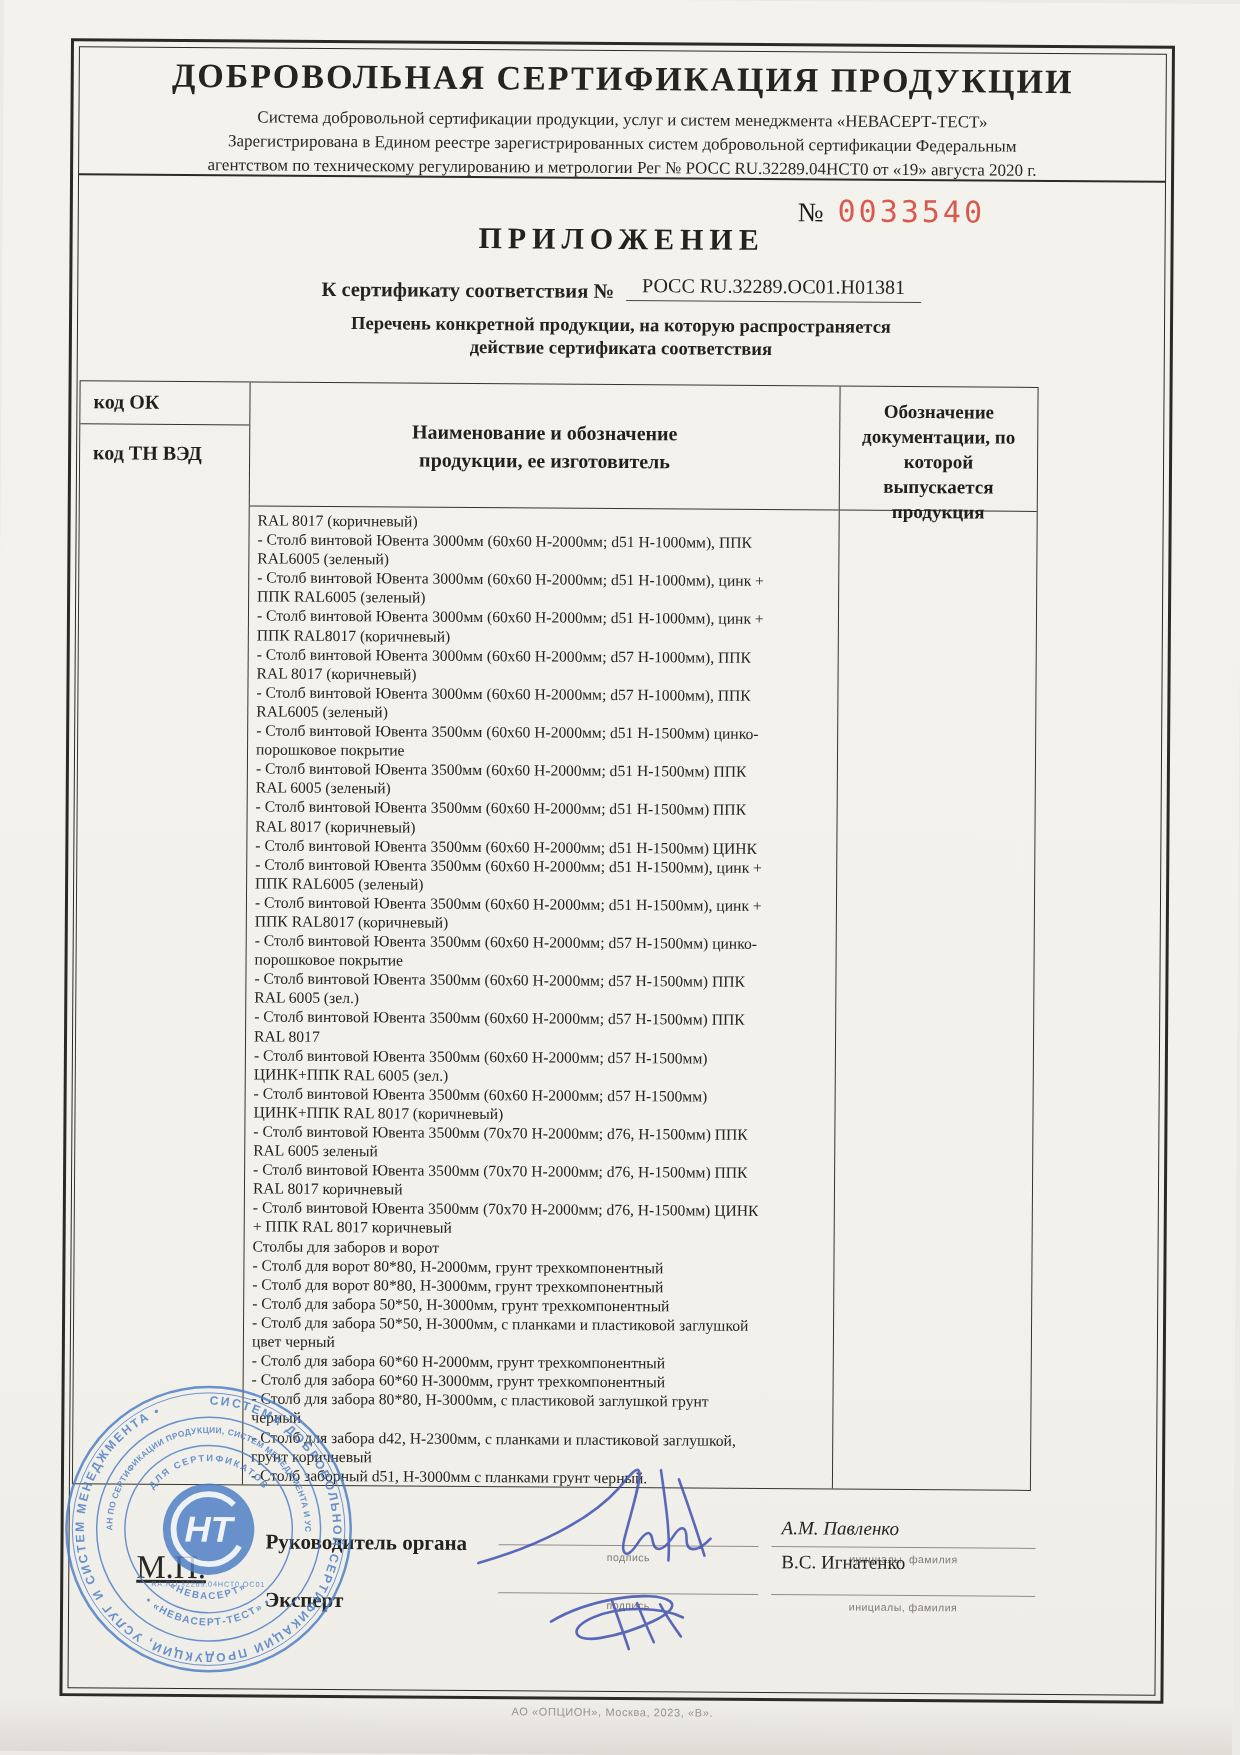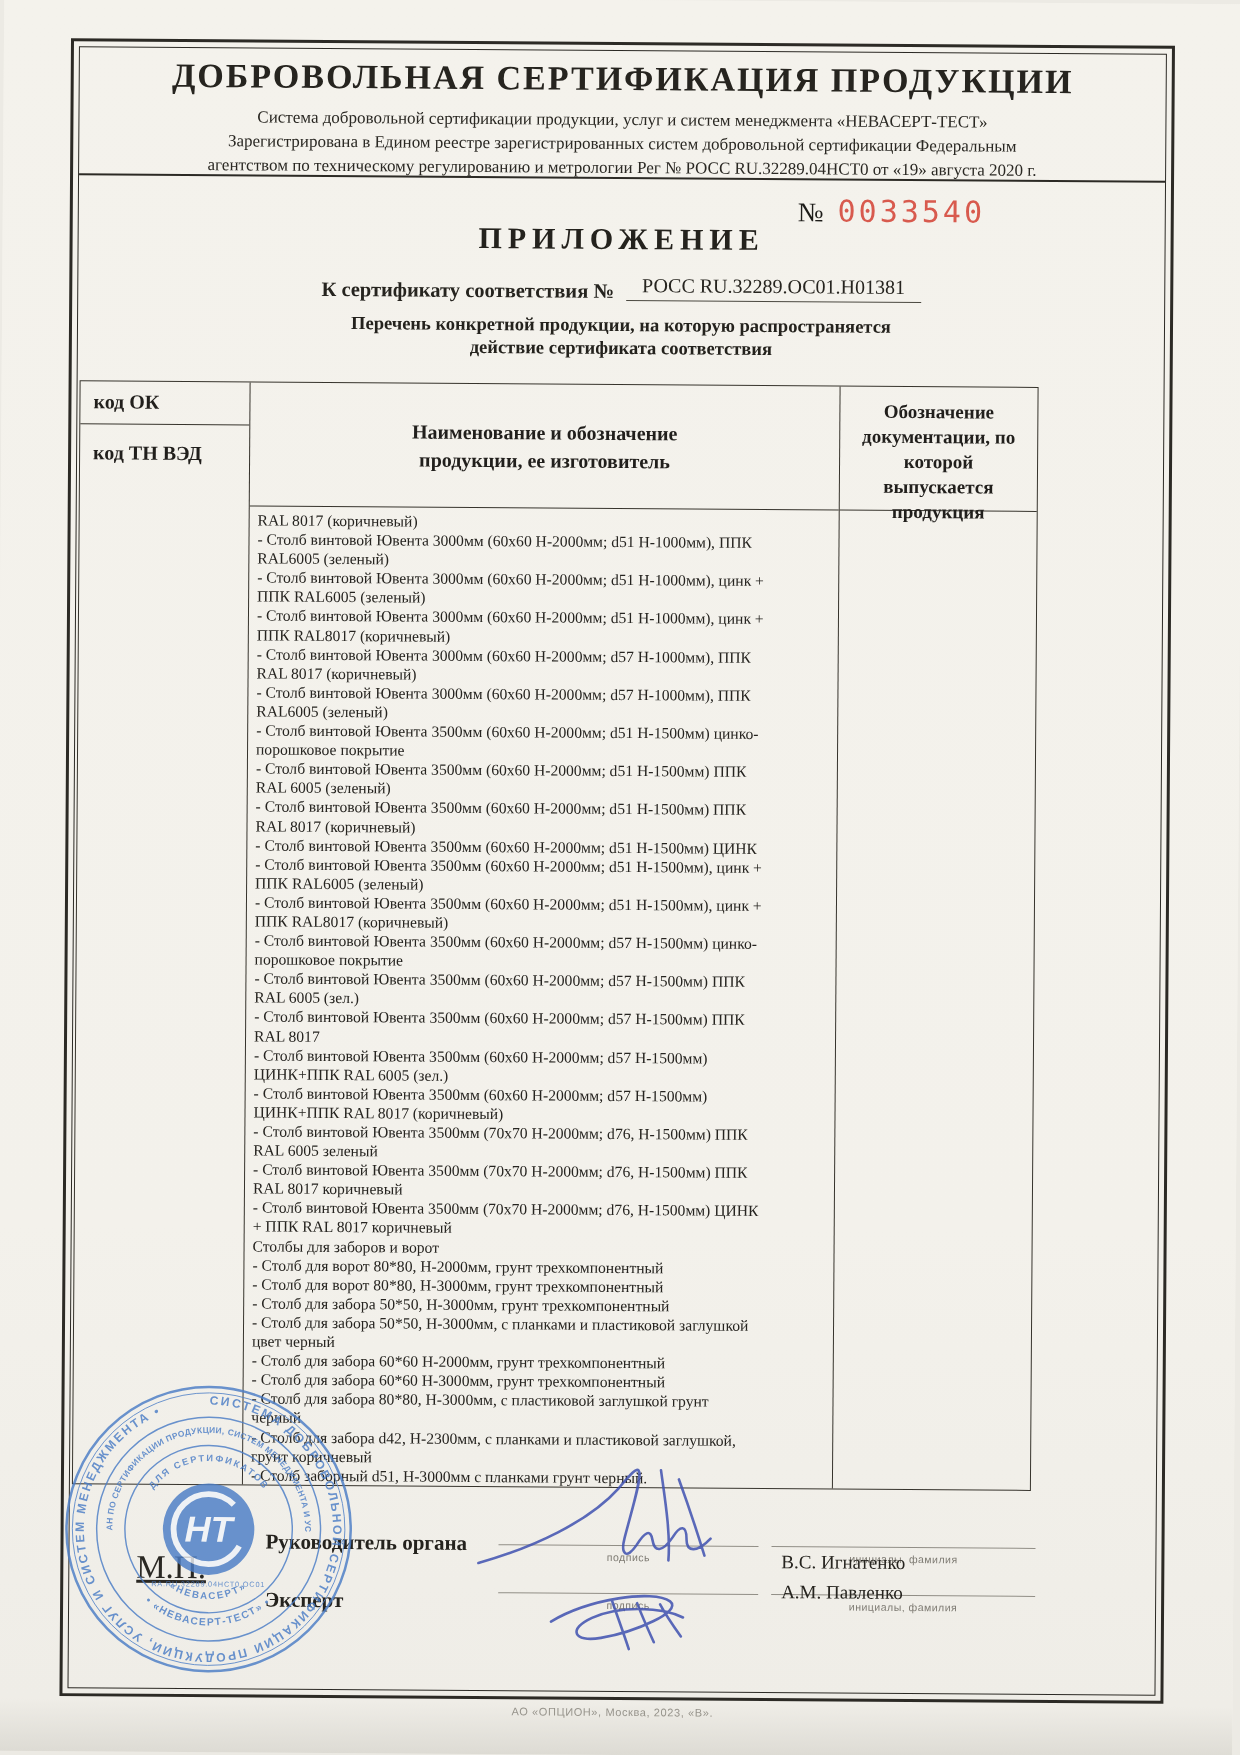--- a/index.html
+++ b/index.html
@@ -90,21 +90,21 @@
   .nameline2{left:778px;top:1593px;width:264px;}
   .sig-caption{
     position:absolute;font-family:"Liberation Sans",sans-serif;font-size:10.5px;
     color:#7d7a72;text-align:center;width:260px;letter-spacing:.5px;
   }
   .cap-sign1{left:505px;top:1551px;}
   .cap-sign2{left:505px;top:1599px;}
   .cap-name1{left:780px;top:1551px;}
   .cap-name2{left:780px;top:1599px;}
   .sig-name{position:absolute;font-size:19px;color:#26241f;white-space:nowrap;}
-  .name1{left:788px;top:1580px;}
+  .name1{left:788px;top:1516px;font-style:italic;}
   .name2{left:788px;top:1550px;}
   .mp-mark{position:absolute;left:143px;top:1552px;font-size:33px;color:#2a2823;text-decoration:underline;}
   .footer{
     position:absolute;left:0;top:1706px;width:1240px;text-align:center;
     font-family:"Liberation Sans",sans-serif;font-size:11px;color:#97948c;letter-spacing:.6px;
   }
   .stamp-svg{position:absolute;left:69px;top:1386px;opacity:.82;}
   .sign-svg{position:absolute;left:470px;top:1452px;}
   .stamp-text{font-family:"Liberation Sans",sans-serif;fill:#4b7dc6;}
 </style>

